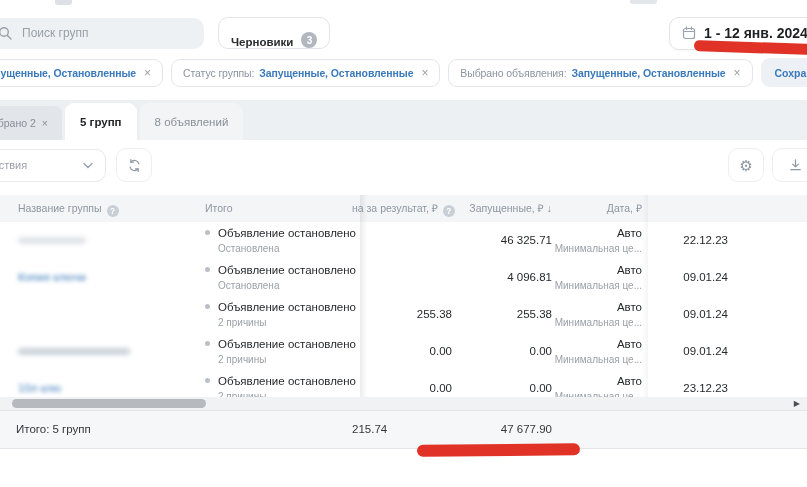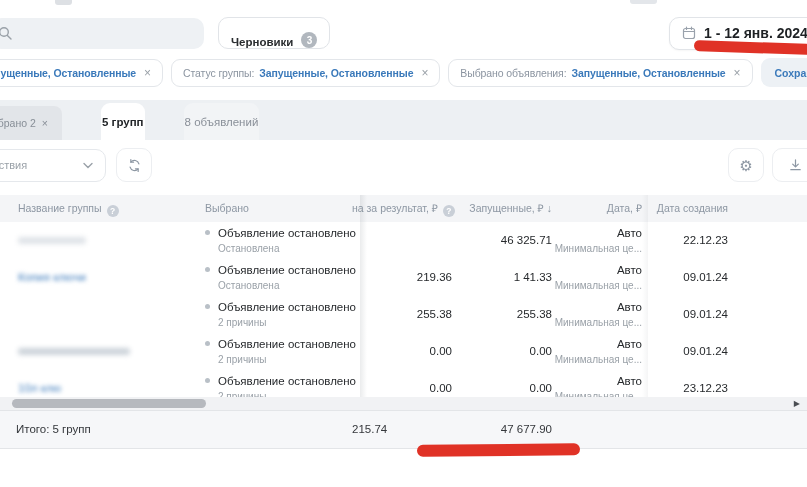--- a/index.html
+++ b/index.html
@@ -33,21 +33,21 @@
   .chip-label{color:#8b94a0;}
   .chip-value{color:#3a79ba;font-weight:bold;}
   .chip-x{color:#9aa1a8;font-size:12px;margin-left:3px;cursor:pointer;}
   .pill{background:#edf1f5;border:none;border-radius:9px;height:29px;padding:0 14px;font:bold 10.5px "Liberation Sans",sans-serif;
         color:#3a79ba;display:flex;align-items:center;cursor:pointer;flex-shrink:0;}
   
   .tabbar{position:absolute;top:100px;left:0;right:0;height:40px;background:#edf0f3;}
   .tabs{position:absolute;left:-60px;bottom:0;display:flex;align-items:flex-end;gap:3px;height:37px;}
   .selchip{height:34px;background:#e2e5e9;border-radius:8px 8px 0 0;display:flex;align-items:center;gap:6px;
         padding:0 14px;font-size:10.5px;color:#878e97;width:122px;box-sizing:border-box;justify-content:flex-end;cursor:pointer;}
-  .tab{height:37px;border-radius:9px 9px 0 0;display:flex;align-items:center;padding:0 1px;font-size:11.5px;cursor:pointer;margin-left:36px;}
+  .tab{height:37px;border-radius:9px 9px 0 0;display:flex;align-items:center;padding:0 15px;font-size:11.5px;cursor:pointer;}
   .tab.active{background:#fff;font-weight:bold;color:#222528;}
   .tab.idle{background:#f2f4f6;color:#8a9099;}
   
   .actionbar{position:absolute;top:148px;left:-34px;display:flex;align-items:center;}
   .dropdown{width:140px;height:33px;background:#fff;border:1px solid #e5e8ec;border-radius:10px;display:flex;
         align-items:center;justify-content:space-between;padding:0 12px;box-sizing:border-box;cursor:pointer;}
   .dropdown-label{font-size:11px;color:#9aa1a8;}
   .iconbtn{width:36px;height:34px;background:#fff;border:1px solid #eceef1;border-radius:10px;display:flex;
         align-items:center;justify-content:center;box-sizing:border-box;cursor:pointer;}
   .refresh{margin-left:10px;}
@@ -105,20 +105,21 @@
 
   <div class="artifact a1"></div>
   <div class="artifact a2"></div>
 
   <div class="topbar">
     <div class="search">
       <svg width="14" height="14" viewBox="0 0 14 14" fill="none" stroke="#9aa1a8" stroke-width="1.4" stroke-linecap="round">
           <circle cx="6" cy="6" r="4.3"></circle>
           <path d="M9.4 9.4 13 13"></path>
         </svg>
+      <input placeholder="Поиск групп" style="">
     </div>
     <div class="drafts">
       <span class="drafts-label">Черновики</span>
       <span class="badge">3</span>
     </div>
     <div class="datebtn">
       <svg width="14" height="14" viewBox="0 0 14 14" fill="none" stroke="#9aa2ac" stroke-width="1.2" stroke-linecap="round">
           <rect x="1.5" y="2.5" width="11" height="10" rx="2"></rect>
           <path d="M1.5 5.5h11M4.5 1v2.5M9.5 1v2.5"></path>
         </svg>
@@ -178,25 +179,24 @@
   <div class="iconbtn exportbtn">
     <svg width="15" height="15" viewBox="0 0 16 16" fill="none" stroke="#8d97a3" stroke-width="1.3" stroke-linecap="round" stroke-linejoin="round">
         <path d="M8 2v7"></path>
         <path d="M5 6.5 8 9.5l3-3"></path>
         <path d="M3 12.5h10"></path>
       </svg>
   </div>
 
   <div class="thead">
     <div class="hcell c-name"><span>Название группы</span><span class="help">?</span></div>
-    <div class="hcell c-status"><span>Выбрано</span></div>
+    <div class="hcell c-status"><span>Итого</span></div>
     <div class="hcell c-cpr"><span>на за результат, ₽</span><span class="help">?</span></div>
     <div class="hcell c-spent"><span>Запущенные, ₽</span><span class="sort">↓</span></div>
     <div class="hcell c-price"><span>Дата, ₽</span></div>
-    <div class="hcell c-date"><span>Дата создания</span></div>
   </div>
 
   <div class="trow" style="top:222px">
     <div class="cell c-name one-line"><span class="name-bar bar-light"></span></div>
     <div class="cell c-status st">
       <div class="line1"><span class="dot"></span><span>Объявление остановлено</span></div>
       <div class="line2">Остановлена</div>
     </div>
     <div class="cell c-spent one-line" style="text-align:right">46 325.71</div>
     <div class="cell c-price pr">
@@ -205,22 +205,21 @@
     </div>
     <div class="cell c-date one-line" style="text-align:right">22.12.23</div>
   </div>
 
   <div class="trow" style="top:259px">
     <div class="cell c-name one-line"><a class="name-link">Копия ключи</a></div>
     <div class="cell c-status st">
       <div class="line1"><span class="dot"></span><span>Объявление остановлено</span></div>
       <div class="line2">Остановлена</div>
     </div>
-    <div class="cell c-cpr one-line" style="text-align:right">219.36</div>
-    <div class="cell c-spent one-line" style="text-align:right">1 41.33</div>
+    <div class="cell c-spent one-line" style="text-align:right">4 096.81</div>
     <div class="cell c-price pr">
       <div class="line1">Авто</div>
       <div class="line2">Минимальная це...</div>
     </div>
     <div class="cell c-date one-line" style="text-align:right">09.01.24</div>
   </div>
 
   <div class="trow" style="top:296px">
     <div class="cell c-name one-line"></div>
     <div class="cell c-status st">

